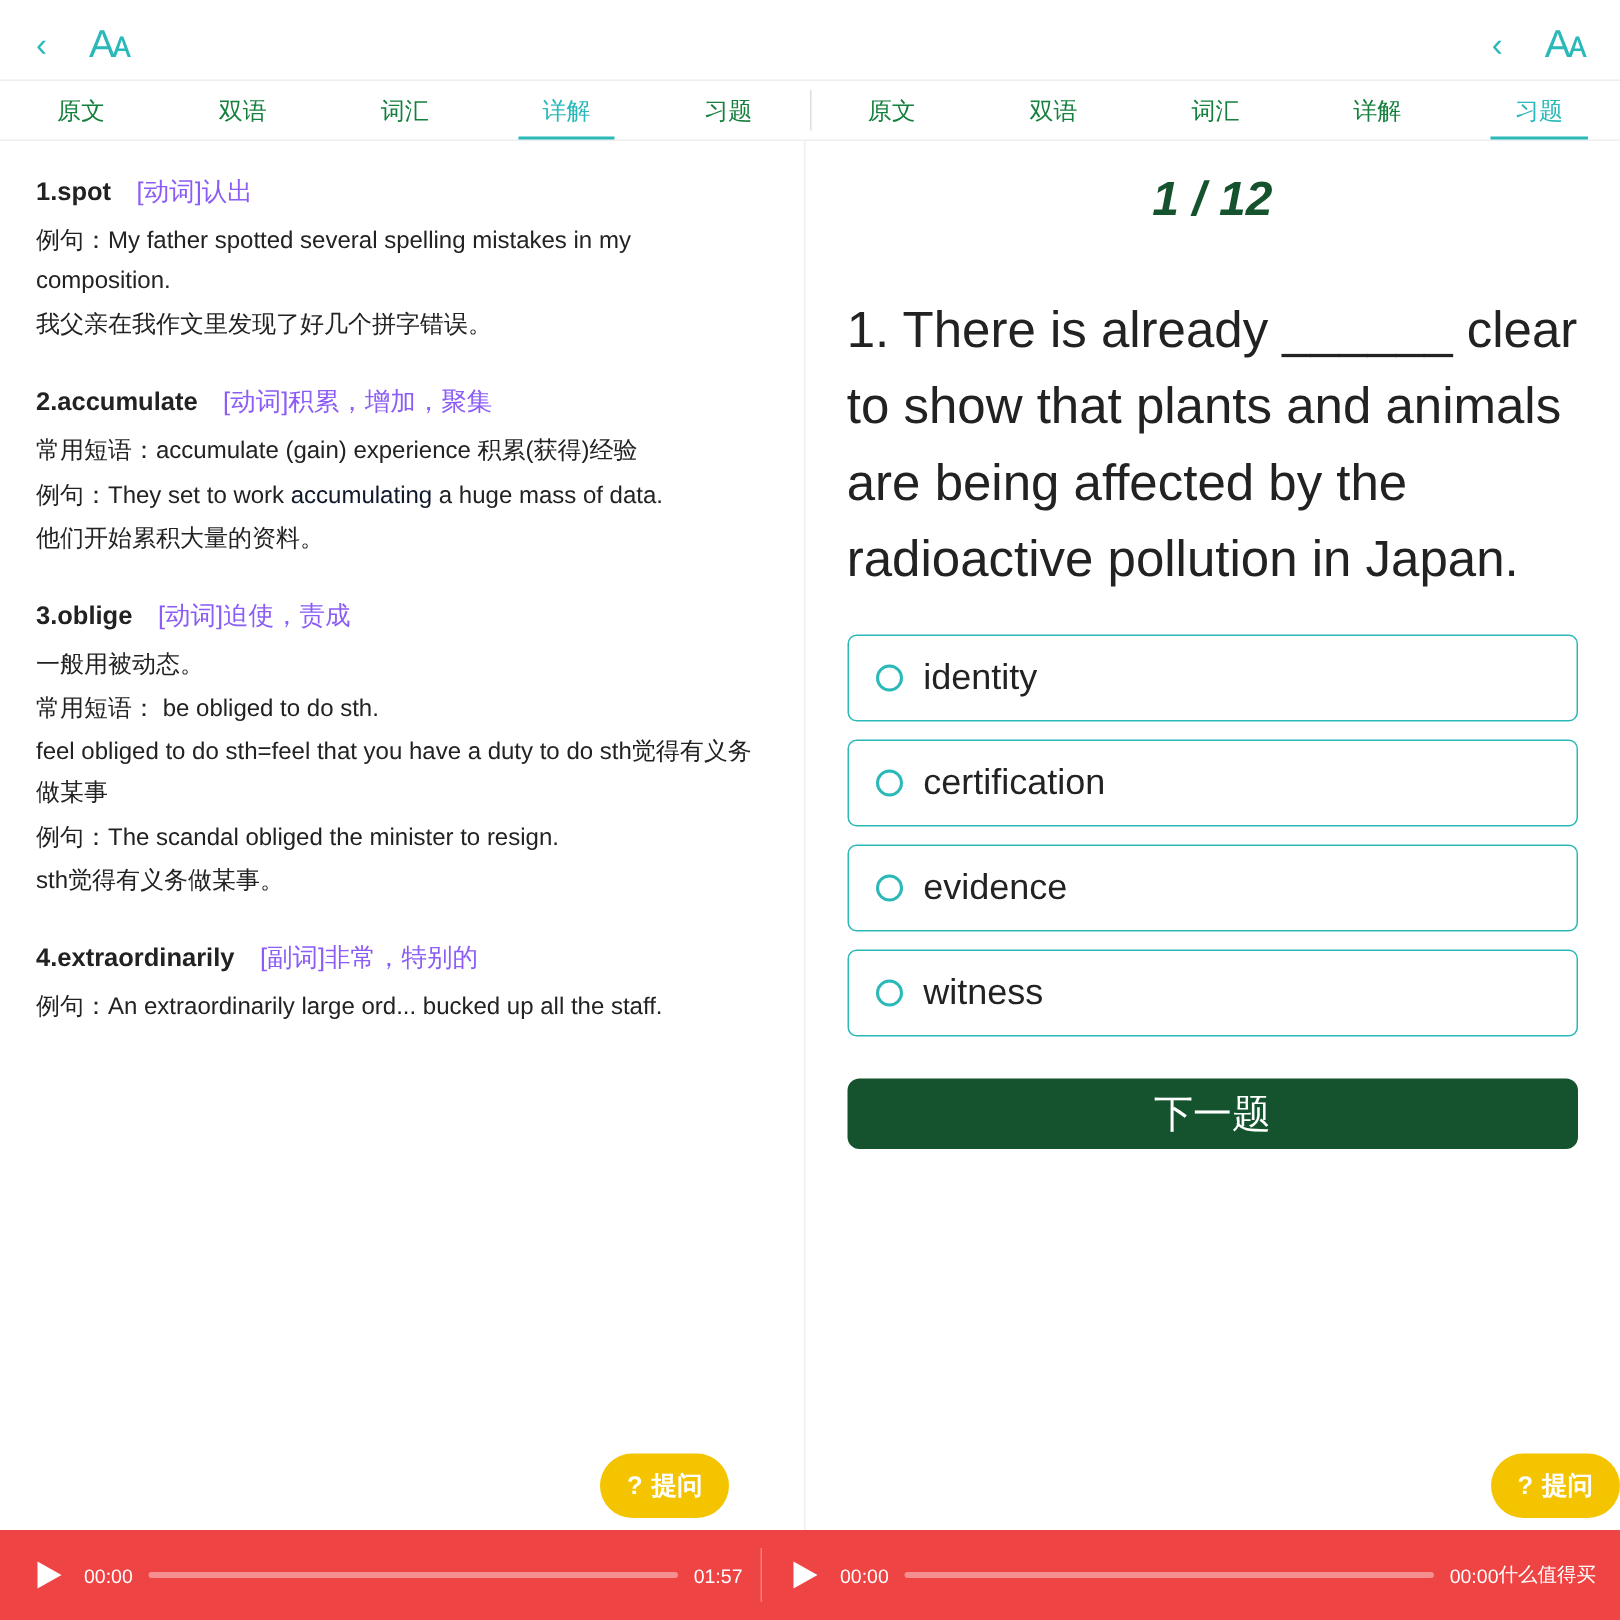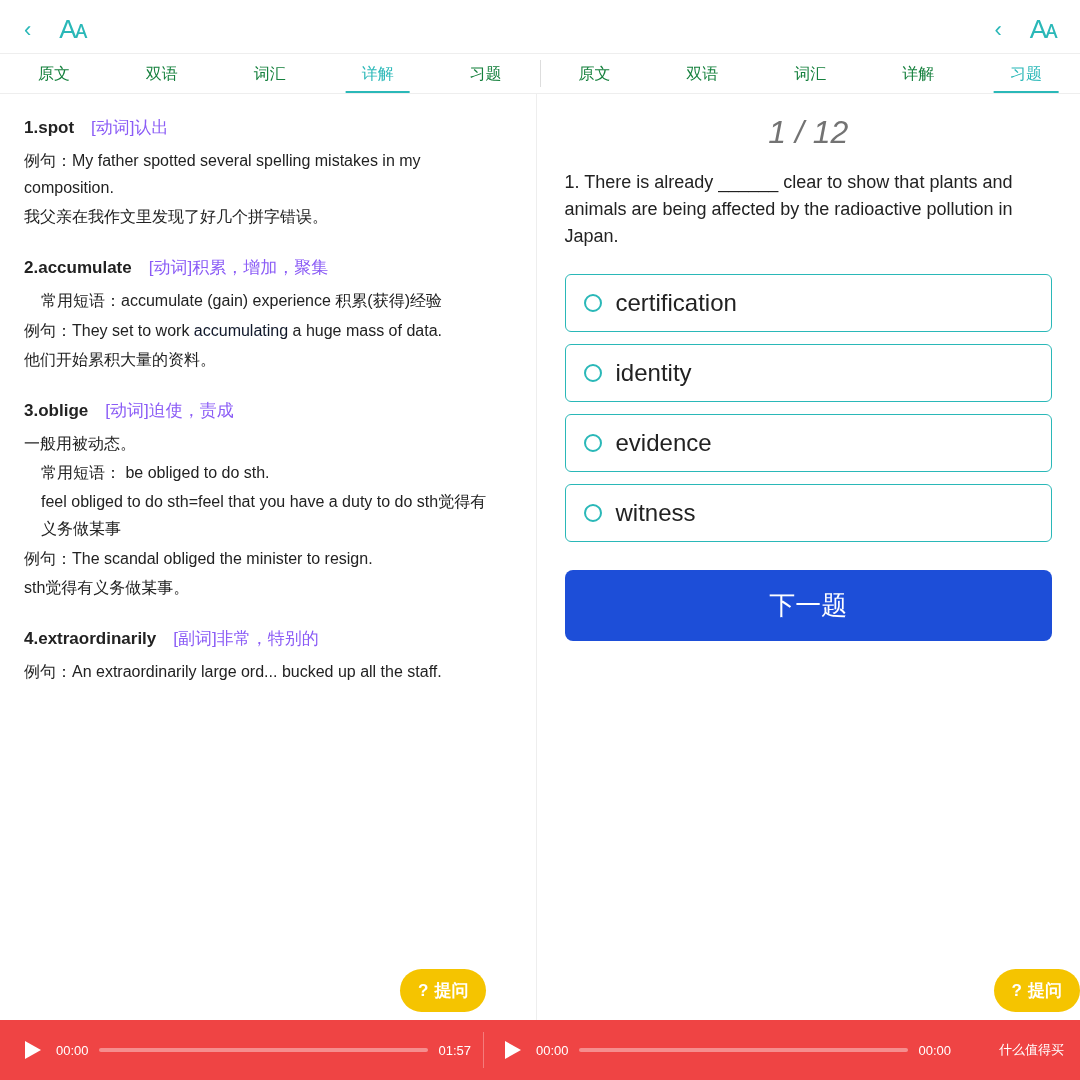--- a/index.html
+++ b/index.html
@@ -101,44 +101,45 @@
     }
     .word-entry { margin-bottom: 24px; }
     .word-title {
       font-size: 17px;
       font-weight: 600;
       margin-bottom: 4px;
     }
     .word-pos { color: #8b5cf6; font-weight: 400; }
     .example { margin: 2px 0; }
     .highlight { color: #0f172a; }
-    .phrase { margin: 2px 17px; }
+    .phrase { margin: 2px 0; }
 
     
     .right-panel {
       flex: 1;
       padding: 20px 28px;
       overflow-y: auto;
       display: flex;
       flex-direction: column;
     }
     .question-counter {
       text-align: center;
       font-size: 32px;
-      font-weight: 400;
+      font-weight: 700;
       font-style: italic;
-      color: #737373;
+      color: #14532d;
       margin-bottom: 18px;
     }
     .question-text {
-      font-size: 18px;
+      font-size: 34px;
       line-height: 1.5;
       color: #222;
       margin-bottom: 24px;
       font-weight: 400;
+      margin-top: 26px;
     }
     .options-list { display: flex; flex-direction: column; gap: 12px; margin-bottom: 24px; }
     .option-item {
       display: flex;
       align-items: center;
       border: 1.5px solid #2ab8b8;
       border-radius: 6px;
       padding: 14px 18px;
       cursor: pointer;
       background: #fff;
@@ -148,25 +149,25 @@
       width: 18px;
       height: 18px;
       border: 2px solid #2ab8b8;
       border-radius: 50%;
       background: #fff;
       flex-shrink: 0;
     }
     .option-text { font-size: 24px; color: #222; }
 
     .next-btn {
-      background: #1d4ed8;
+      background: #14532d;
       color: #fff;
       border: none;
       border-radius: 8px;
-      padding: 18px 0;
+      padding: 6px 0;
       font-size: 26px;
       cursor: pointer;
       text-align: center;
       margin-top: 4px;
       width: 100%;
     }
 
     
     .bottom-bar {
       display: flex;
@@ -208,21 +209,21 @@
       height: 4px;
       background: rgba(255,255,255,0.4);
       border-radius: 2px;
     }
     .progress-bar-fill {
       height: 100%;
       background: #fff;
       border-radius: 2px;
     }
     .player-divider { width: 1px; height: 36px; background: rgba(255,255,255,0.3); margin: 0 12px; }
-    .brand-label { color: #fff; font-size: 13px; white-space: nowrap; flex-shrink: 0; margin-left: 48px; }
+    .brand-label { color: #fff; font-size: 13px; white-space: nowrap; flex-shrink: 0; }
     body { position: relative; }
   </style>
 </head>
 <body>
 
 <div class="top-bar">
   <div class="top-bar-left">
     <span class="chevron-icon">‹</span>
     <span class="font-size-icon">Aᴀ</span>
   </div>
@@ -292,25 +293,25 @@
     </div>
   </div>
 
   <div class="right-panel">
     <div class="question-counter">1 / 12</div>
     <div class="question-text">1. There is already ______ clear to show that plants and animals are being affected by the radioactive pollution in Japan.</div>
 
     <div class="options-list">
       <div class="option-item">
         <div class="option-radio"></div>
-        <span class="option-text">certification</span>
+        <span class="option-text">identity</span>
       </div>
       <div class="option-item">
         <div class="option-radio"></div>
-        <span class="option-text">identity</span>
+        <span class="option-text">certification</span>
       </div>
       <div class="option-item">
         <div class="option-radio"></div>
         <span class="option-text">evidence</span>
       </div>
       <div class="option-item">
         <div class="option-radio"></div>
         <span class="option-text">witness</span>
       </div>
     </div>

